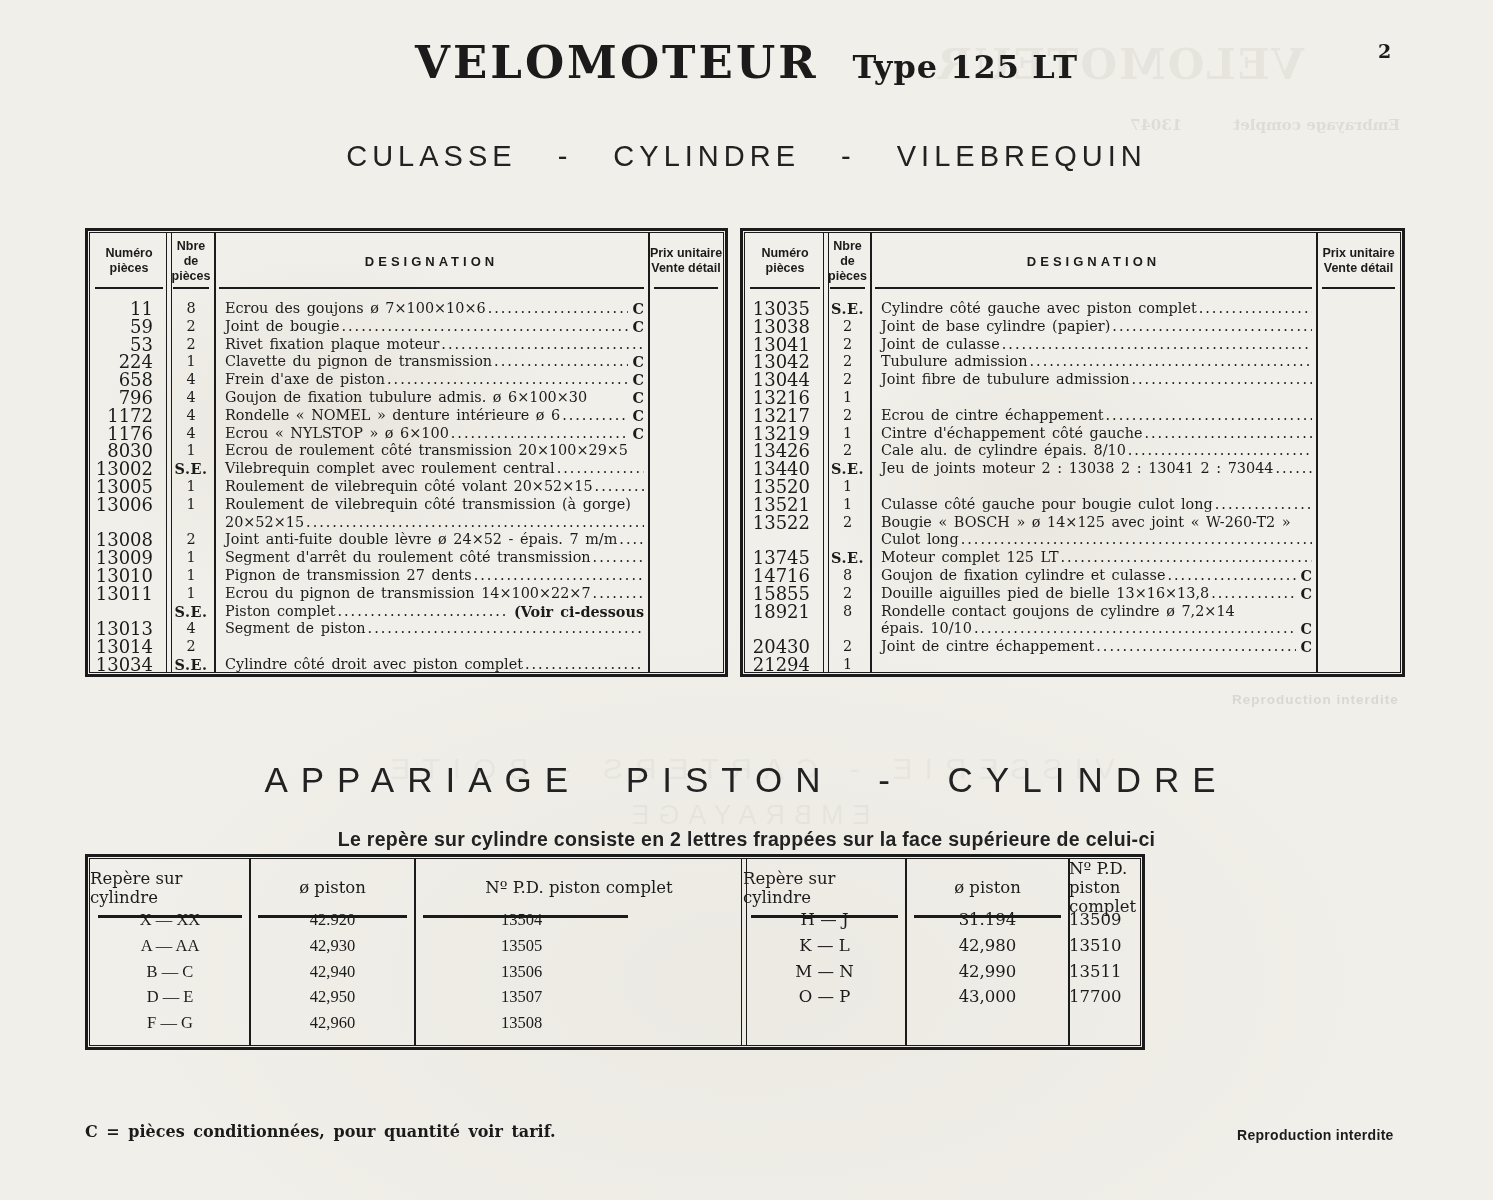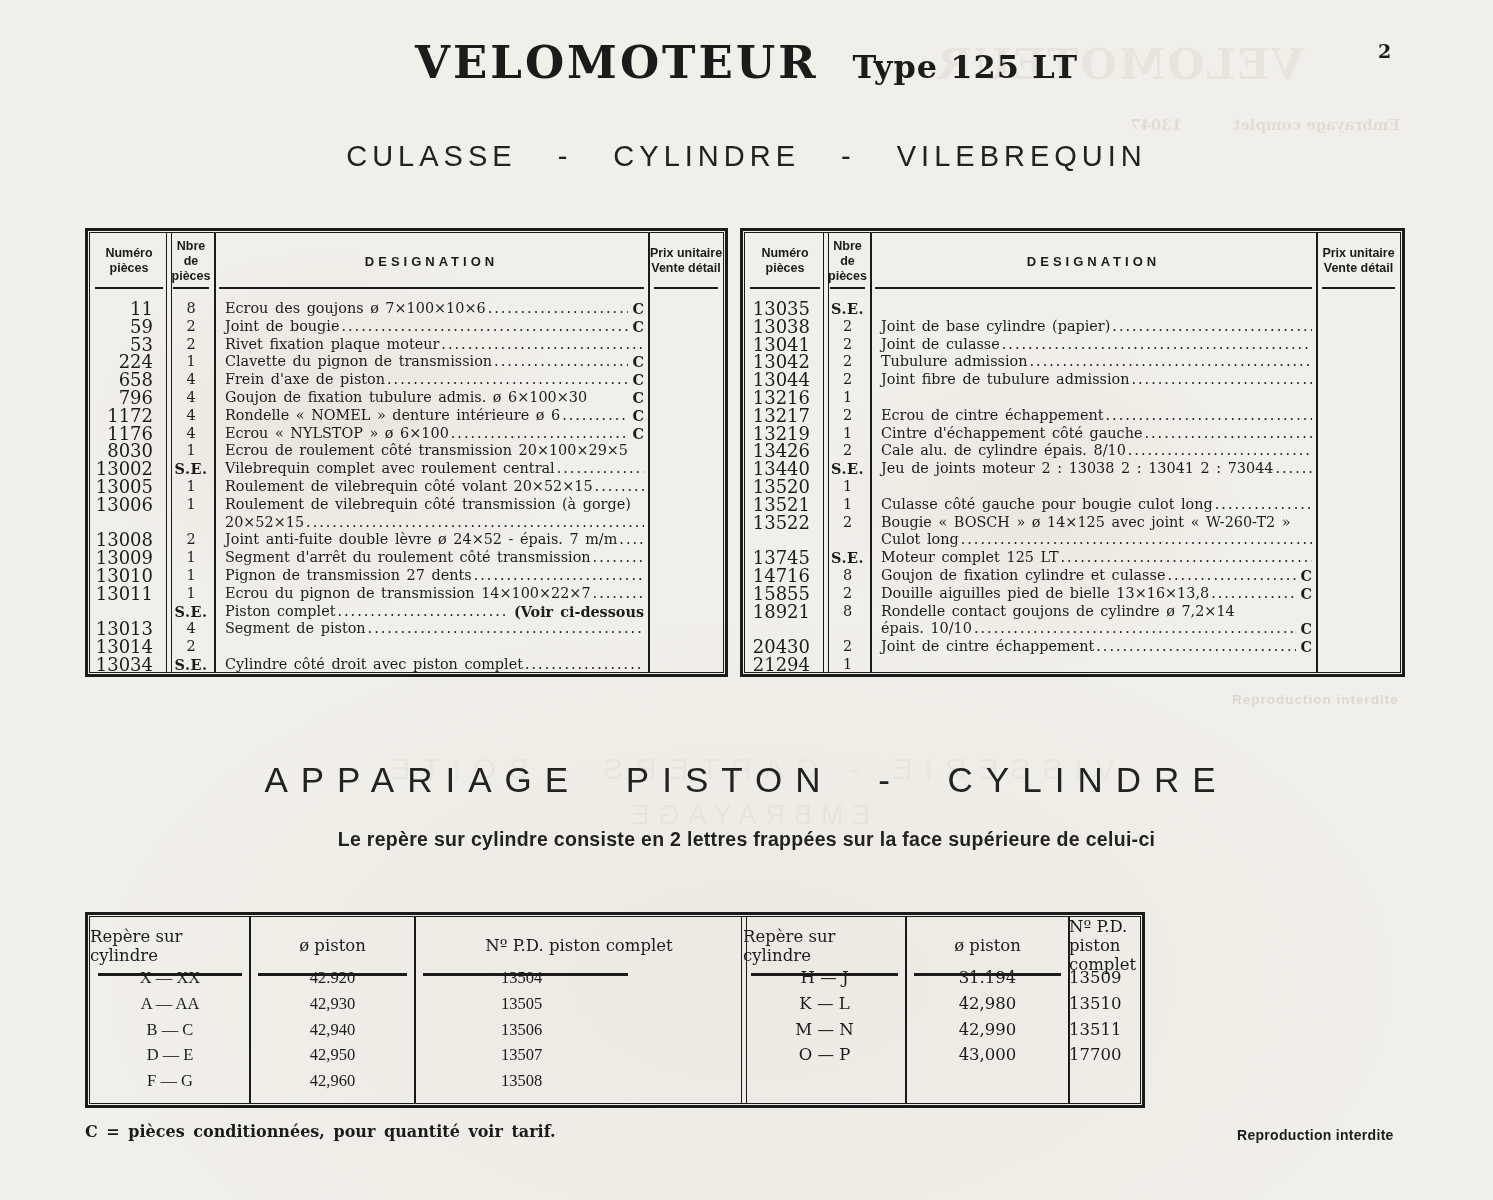--- a/index.html
+++ b/index.html
@@ -63,21 +63,21 @@
   .dots::after{content:"......................................................................................................................";}
   .dots.nodots::after{content:"";}
   .mk{font-weight:bold;padding-left:5px;white-space:nowrap;}
 
   
   .pairing-title{position:absolute;top:760px;left:0;width:100%;text-align:center;
     font-family:"Liberation Sans",sans-serif;font-size:35px;letter-spacing:13px;word-spacing:22px;color:#222;}
   .pairing-note{position:absolute;top:828px;left:0;width:100%;text-align:center;
     font-family:"Liberation Sans",sans-serif;font-weight:bold;font-size:19.5px;letter-spacing:0.3px;color:#222;}
 
-  .pairtable{position:absolute;left:85px;top:912px;width:1060px;height:196px;box-sizing:border-box;border:3px solid var(--ink,#1b1b1b);padding:1px;}
+  .pairtable{position:absolute;left:85px;top:854px;width:1060px;height:196px;box-sizing:border-box;border:3px solid var(--ink,#1b1b1b);padding:1px;}
   .pairhead{display:grid;grid-template-columns:160px 165px 328px 163px 163px 1fr;height:33px;}
   .pairhcell{position:relative;display:flex;align-items:center;justify-content:center;
     font-size:16.5px;font-family:"DejaVu Serif",serif;}
   .pairhcell::after{content:"";position:absolute;bottom:-2px;left:8px;right:8px;height:3px;background:var(--ink,#1b1b1b);}
   .pairhcell.pd::after{right:115px;}
   .pairbody{position:absolute;top:33px;left:0;right:0;bottom:0;padding-top:15px;}
   .pairhalf{position:absolute;top:15px;}
   .pairhalf.lh{left:0;width:653px;}
   .pairhalf.rh{left:653px;right:0;}
   .pairrow{display:grid;height:25.8px;line-height:25.8px;font-size:16.5px;}
@@ -347,20 +347,24 @@
         </div>
         <div class="phcell">
           <span>Prix unitaire</span>
           <span>Vente détail</span>
         </div>
       </div>
       <div class="pbody cols-r" id="right-body">
           <div class="prow cols-r">
             <div class="c1">13035</div>
             <div class="c2 se">S.E.</div>
+            <div class="c3">
+              <span class="t">Cylindre côté gauche avec piston complet</span>
+              <span class="dots"></span>
+            </div>
             <div class="c4"></div>
           </div>
           <div class="prow cols-r">
             <div class="c1">13038</div>
             <div class="c2">2</div>
             <div class="c3">
               <span class="t">Joint de base cylindre (papier)</span>
               <span class="dots"></span>
             </div>
             <div class="c4"></div>

